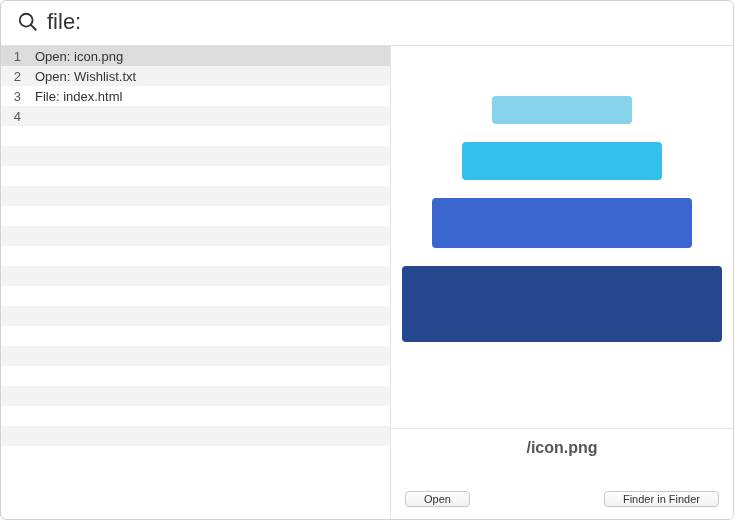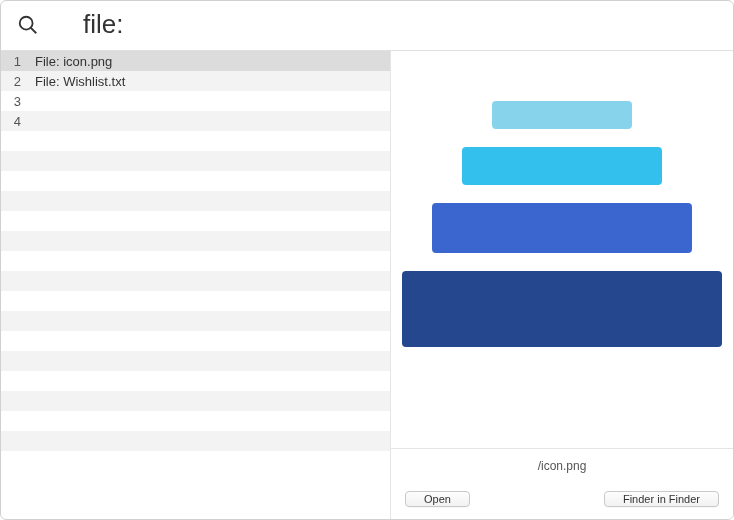--- a/index.html
+++ b/index.html
@@ -24,25 +24,24 @@
       width: 22px;
       height: 22px;
       margin-right: 8px;
       color: #333;
       flex-shrink: 0;
     }
     .search-input {
       flex: 1;
       border: none;
       outline: none;
-      font-size: 26px;
+      font-size: 22px;
       font-weight: 300;
       color: #333;
       background: transparent;
-      margin-left: 36px;
     }
     .content {
       flex: 1;
       display: flex;
       overflow: hidden;
     }
     .results-list {
       width: 390px;
       overflow-y: auto;
       border-right: 1px solid #e5e5e5;
@@ -86,66 +85,69 @@
       height: 40px;
       border-radius: 4px;
     }
     .pyramid-1 { width: 140px; height: 28px; background: #88d3ec; }
     .pyramid-2 { width: 200px; height: 38px; background: #34c0ec; }
     .pyramid-3 { width: 260px; height: 50px; background: #3b66d0; }
     .pyramid-4 { width: 320px; height: 76px; background: #25478e; }
     .preview-path {
       border-top: 1px solid #e5e5e5;
       text-align: center;
-      font-size: 12px;
+      font-size: 16px;
       color: #555;
       padding: 10px 0 18px 0;
+      font-weight: bold;
     }
     .preview-actions {
       display: flex;
       justify-content: space-between;
       padding: 0 14px 12px 14px;
     }
     .mac-btn {
       font-size: 11px;
       color: #333;
       background: linear-gradient(#fdfdfd, #f2f2f2);
       border: 1px solid #c9c9c9;
       border-radius: 4px;
       padding: 1px 18px;
       cursor: pointer;
       box-shadow: 0 1px 0 rgba(0,0,0,0.03);
+      margin-top: 16px;
     }
   </style>
 </head>
 <body>
 
 <div class="search-bar">
   <span class="search-icon">
     <svg viewBox="0 0 24 24" width="22" height="22" fill="none" stroke="currentColor" stroke-width="2">
       <circle cx="10" cy="10" r="7"></circle>
       <line x1="21" y1="21" x2="15" y2="15"></line>
     </svg>
   </span>
   <input class="search-input" type="text" value="file:" placeholder="" style="">
 </div>
 
 <div class="content">
 
   <div class="results-list" id="results-list">
       <div class="result-row striped-a selected">
         <span class="row-num">1</span>
-        <span class="row-label">File: icon.png</span>
+        <span class="row-label">Open: icon.png</span>
       </div>
       <div class="result-row striped-b">
         <span class="row-num">2</span>
-        <span class="row-label">File: Wishlist.txt</span>
+        <span class="row-label">Open: Wishlist.txt</span>
       </div>
       <div class="result-row striped-a">
         <span class="row-num">3</span>
+        <span class="row-label">File: index.html</span>
       </div>
       <div class="result-row striped-b">
         <span class="row-num">4</span>
       </div>
       <div class="result-row striped-a"></div>
       <div class="result-row striped-b"></div>
       <div class="result-row striped-a"></div>
       <div class="result-row striped-b"></div>
       <div class="result-row striped-a"></div>
       <div class="result-row striped-b"></div>

